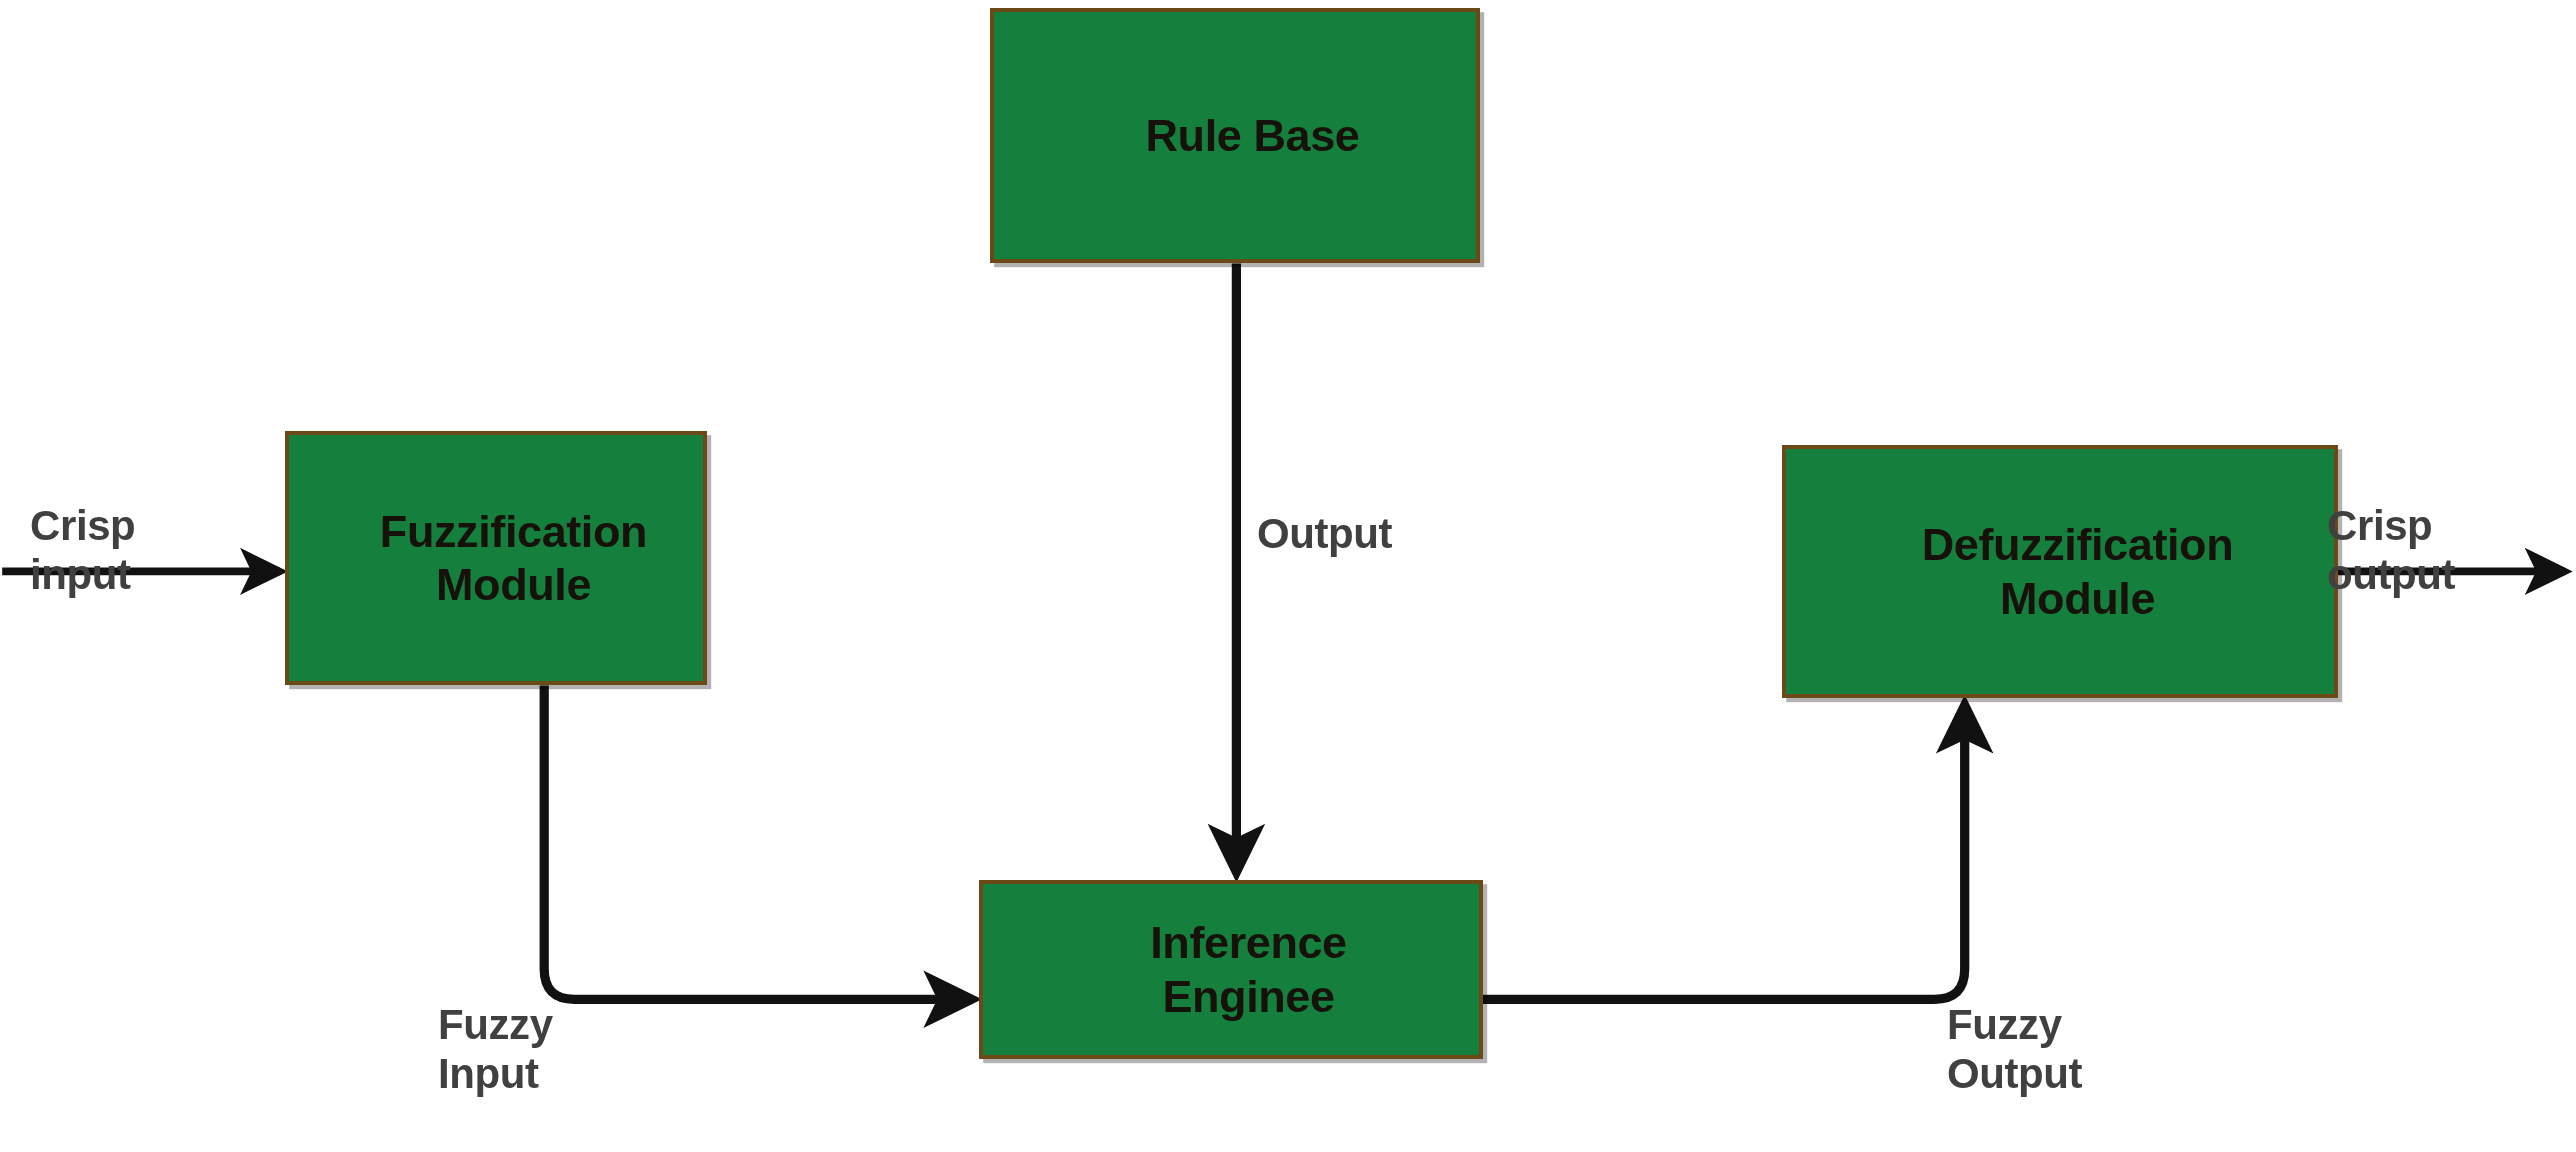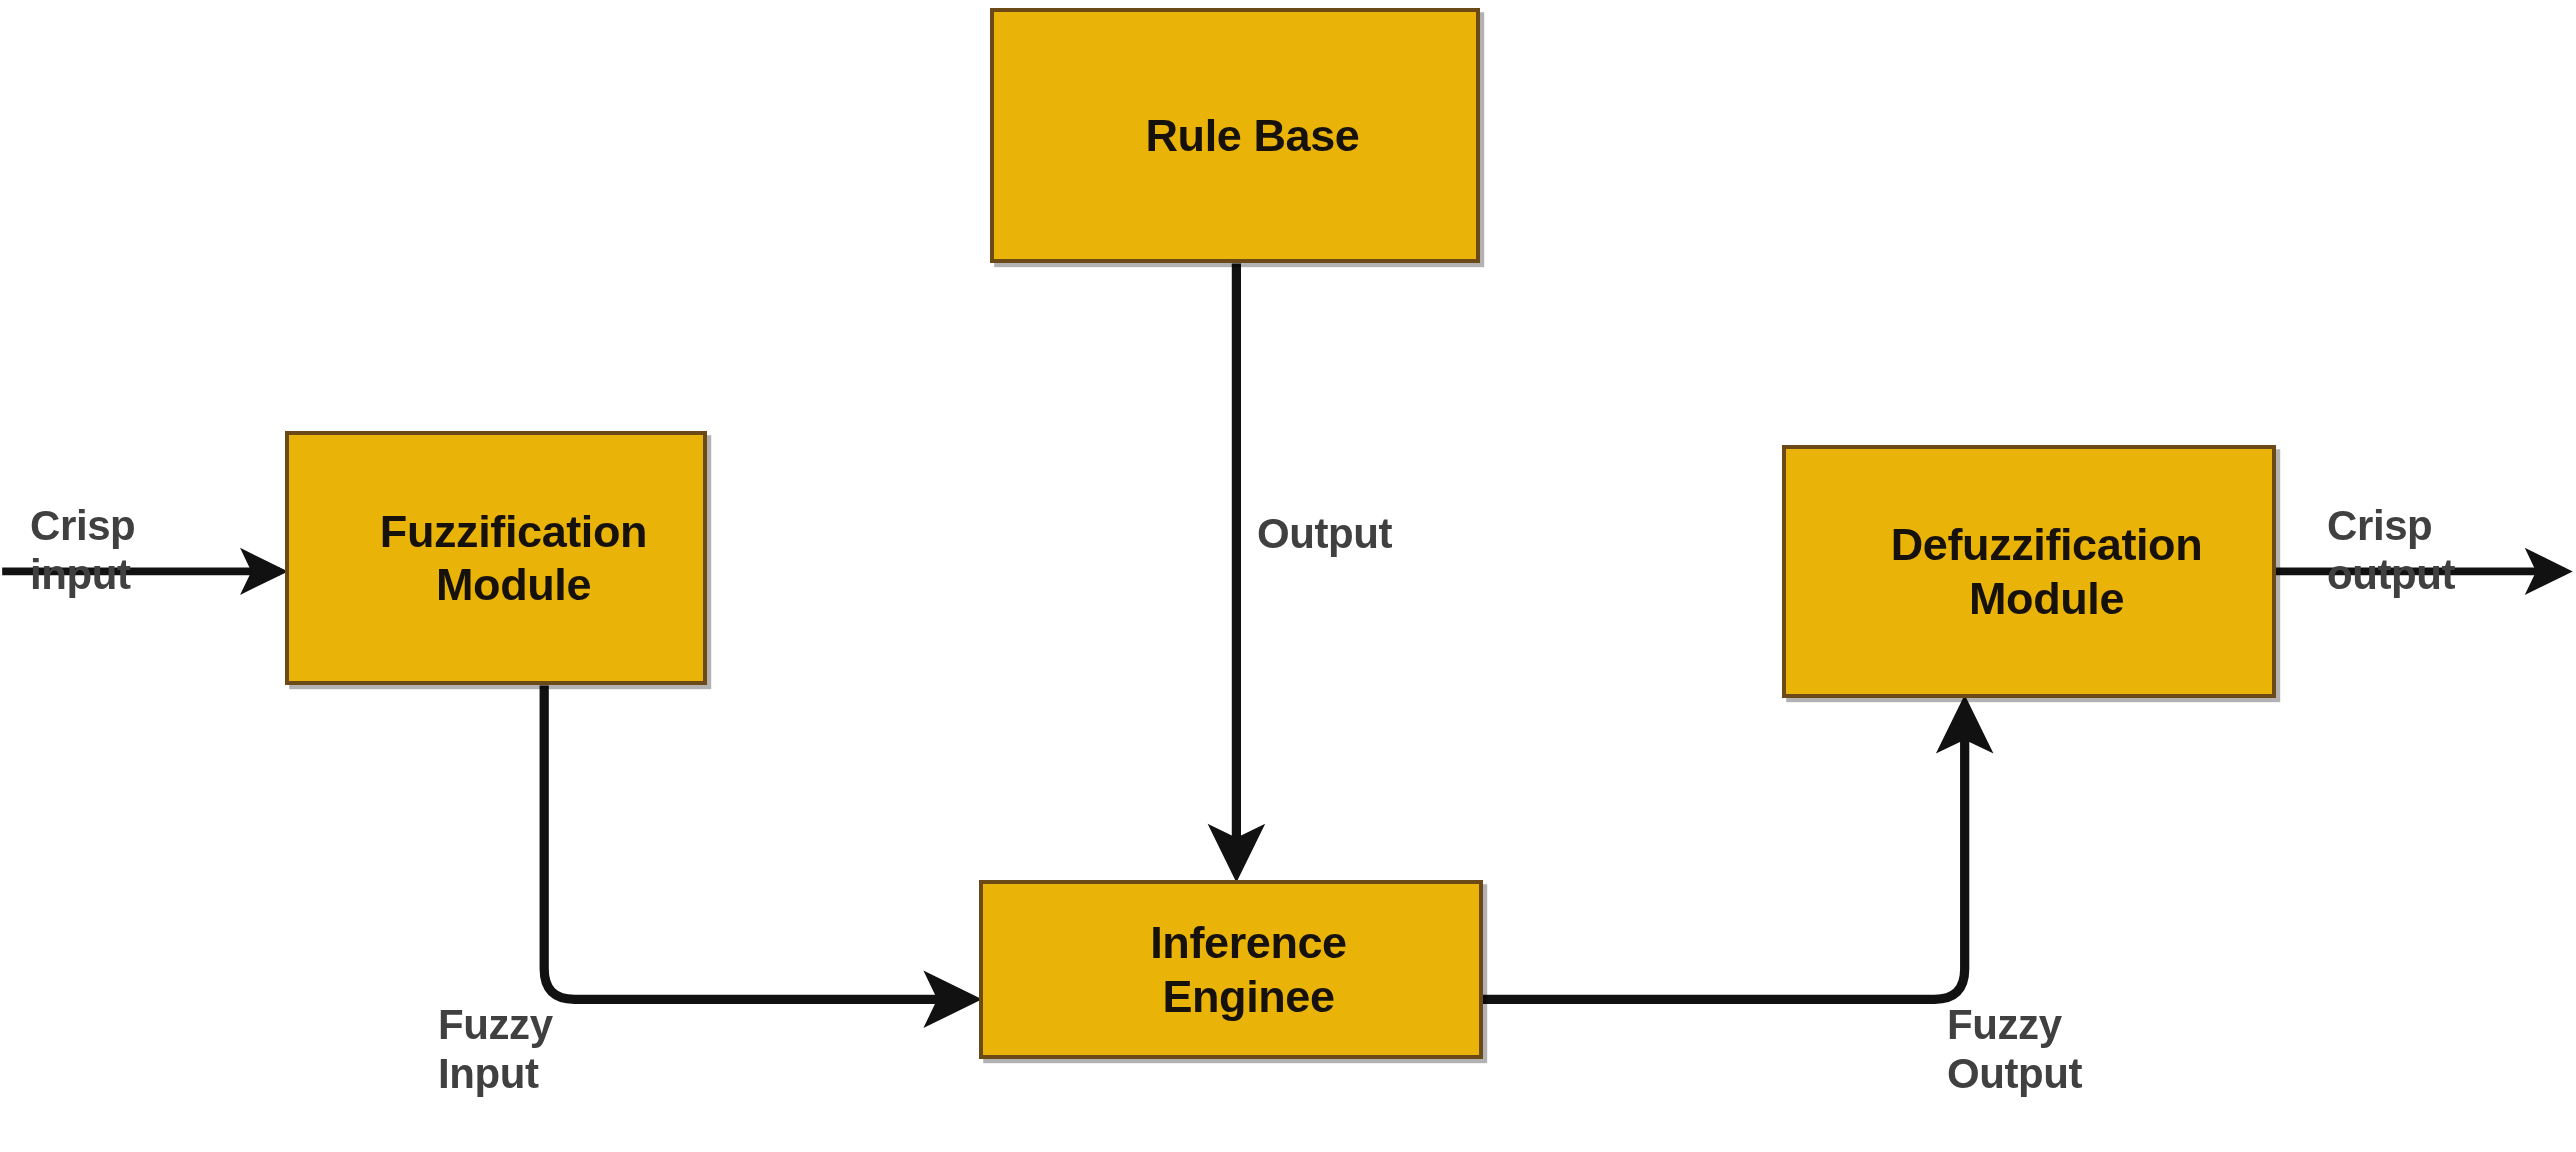--- a/index.html
+++ b/index.html
@@ -21,21 +21,21 @@
   #edge-layer {
     position: absolute;
     left: 0;
     top: 0;
     width: 2576px;
     height: 1152px;
   }
   .node {
     position: absolute;
     box-sizing: border-box;
-    background: #eab308;
+    background: #15803d;
     border: 4.2px solid #6B4A18;
     box-shadow: 4.2px 4.2px 0 0 rgba(0,0,0,0.30);
     display: flex;
     align-items: center;
     justify-content: center;
     text-align: center;
     z-index: 3;
     padding-left: 35px;
   }
   .node-label {
@@ -43,21 +43,21 @@
     font-weight: bold;
     font-size: 45px;
     line-height: 1.18;
     color: #16120b;
     letter-spacing: -0.4px;
     white-space: pre-line;
     padding: 0 8.4px;
   }
   #node-rule-base   { left: 990px; top: 8.4px;   width: 490px; height: 255px; }
   #node-fuzzification { left: 285px; top: 431px; width: 422px; height: 254px; }
-  #node-defuzzification { left: 1782px; top: 445px; width: 494px; height: 253px; }
+  #node-defuzzification { left: 1782px; top: 445px; width: 556px; height: 253px; }
   #node-inference   { left: 979px; top: 880px; width: 504px; height: 179px; }
 
   .edge-label {
     position: absolute;
     font-family: "Liberation Sans", sans-serif;
     font-weight: bold;
     font-size: 42px;
     line-height: 1.16;
     color: #404040;
     white-space: pre-line;

